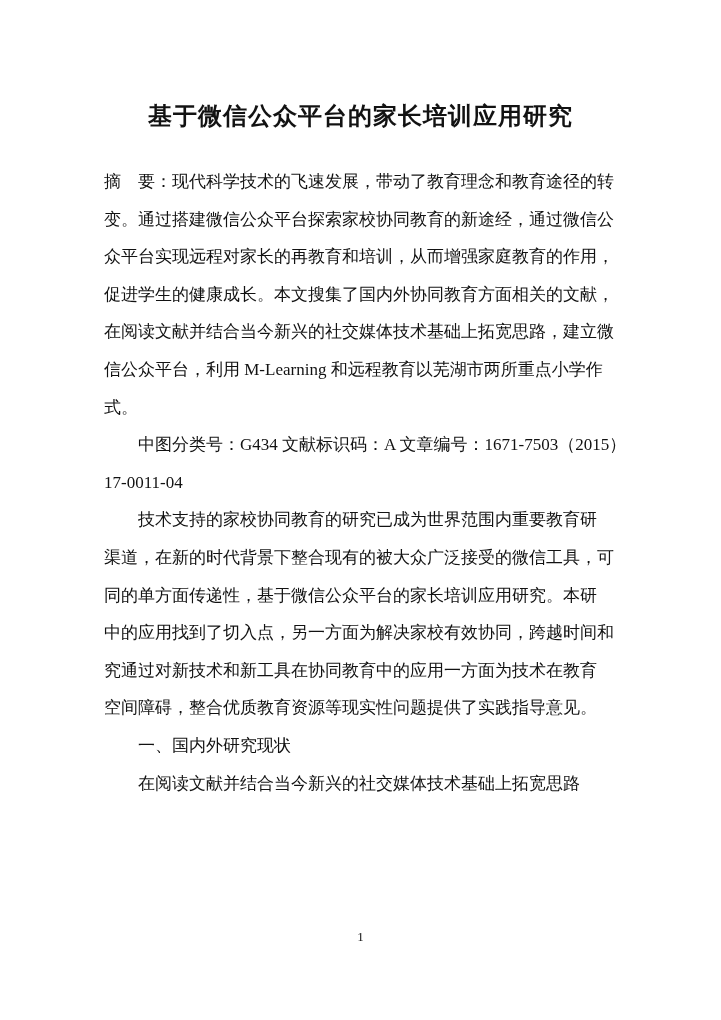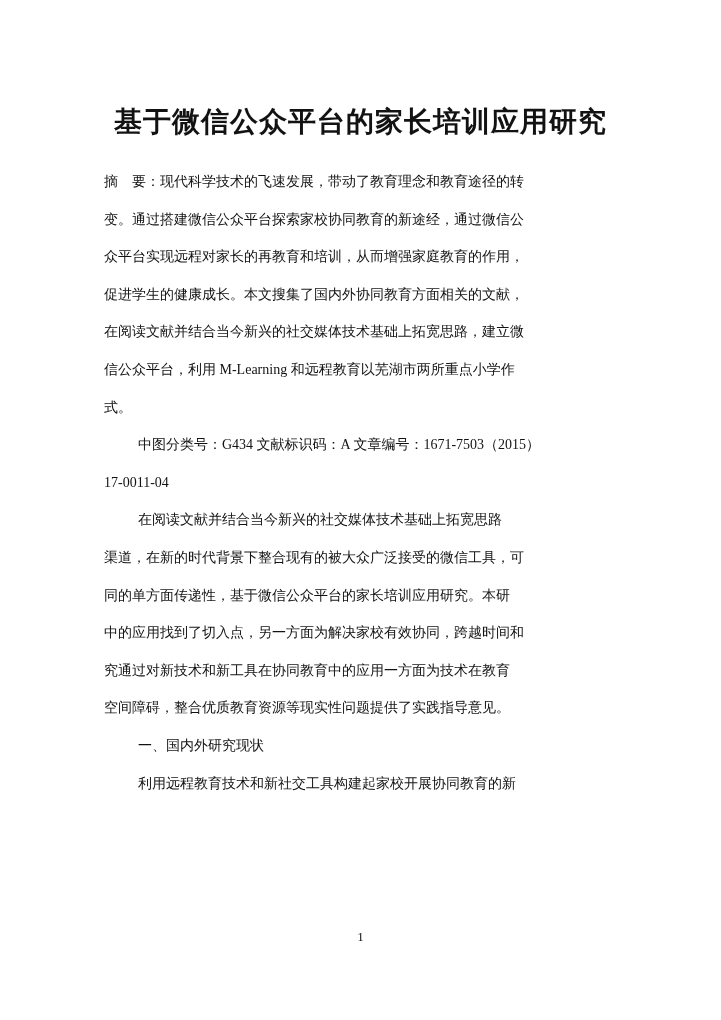--- a/index.html
+++ b/index.html
@@ -15,35 +15,35 @@
     overflow: hidden;
     font-family: "Liberation Serif", "DejaVu Serif", serif;
     color: #121212;
   }
   .doc-title {
     position: absolute;
     top: 84px;
     left: 0;
     width: 721px;
     text-align: center;
-    font-size: 28px;
+    font-size: 24px;
     font-weight: bold;
     letter-spacing: 1px;
     white-space: nowrap;
   }
   .doc-body {
     position: absolute;
     top: 163px;
     left: 104px;
     width: 517px;
   }
   .line {
     height: 37.6px;
     line-height: 37.6px;
-    font-size: 14px;
+    font-size: 17px;
     white-space: nowrap;
   }
   .line.indent {
     padding-left: 34px;
   }
   .page-number {
     position: absolute;
     top: 928px;
     left: 0;
     width: 721px;
@@ -61,24 +61,24 @@
   <div class="doc-body" id="doc-body">
       <div class="line">摘　要：现代科学技术的飞速发展，带动了教育理念和教育途径的转</div>
       <div class="line">变。通过搭建微信公众平台探索家校协同教育的新途经，通过微信公</div>
       <div class="line">众平台实现远程对家长的再教育和培训，从而增强家庭教育的作用，</div>
       <div class="line">促进学生的健康成长。本文搜集了国内外协同教育方面相关的文献，</div>
       <div class="line">在阅读文献并结合当今新兴的社交媒体技术基础上拓宽思路，建立微</div>
       <div class="line">信公众平台，利用 M-Learning 和远程教育以芜湖市两所重点小学作</div>
       <div class="line">式。</div>
       <div class="line indent">中图分类号：G434 文献标识码：A 文章编号：1671-7503（2015）</div>
       <div class="line">17-0011-04</div>
-      <div class="line indent">在阅读文献并结合当今新兴的社交媒体技术基础上拓宽思路</div>
+      <div class="line indent">技术支持的家校协同教育的研究已成为世界范围内重要教育研</div>
       <div class="line">渠道，在新的时代背景下整合现有的被大众广泛接受的微信工具，可</div>
       <div class="line">同的单方面传递性，基于微信公众平台的家长培训应用研究。本研</div>
       <div class="line">中的应用找到了切入点，另一方面为解决家校有效协同，跨越时间和</div>
       <div class="line">究通过对新技术和新工具在协同教育中的应用一方面为技术在教育</div>
       <div class="line">空间障碍，整合优质教育资源等现实性问题提供了实践指导意见。</div>
       <div class="line indent">一、国内外研究现状</div>
-      <div class="line indent">利用远程教育技术和新社交工具构建起家校开展协同教育的新</div>
+      <div class="line indent">在阅读文献并结合当今新兴的社交媒体技术基础上拓宽思路</div>
     </div>
 
   <div class="page-number">1</div>
 </div>
 
 </body></html>

